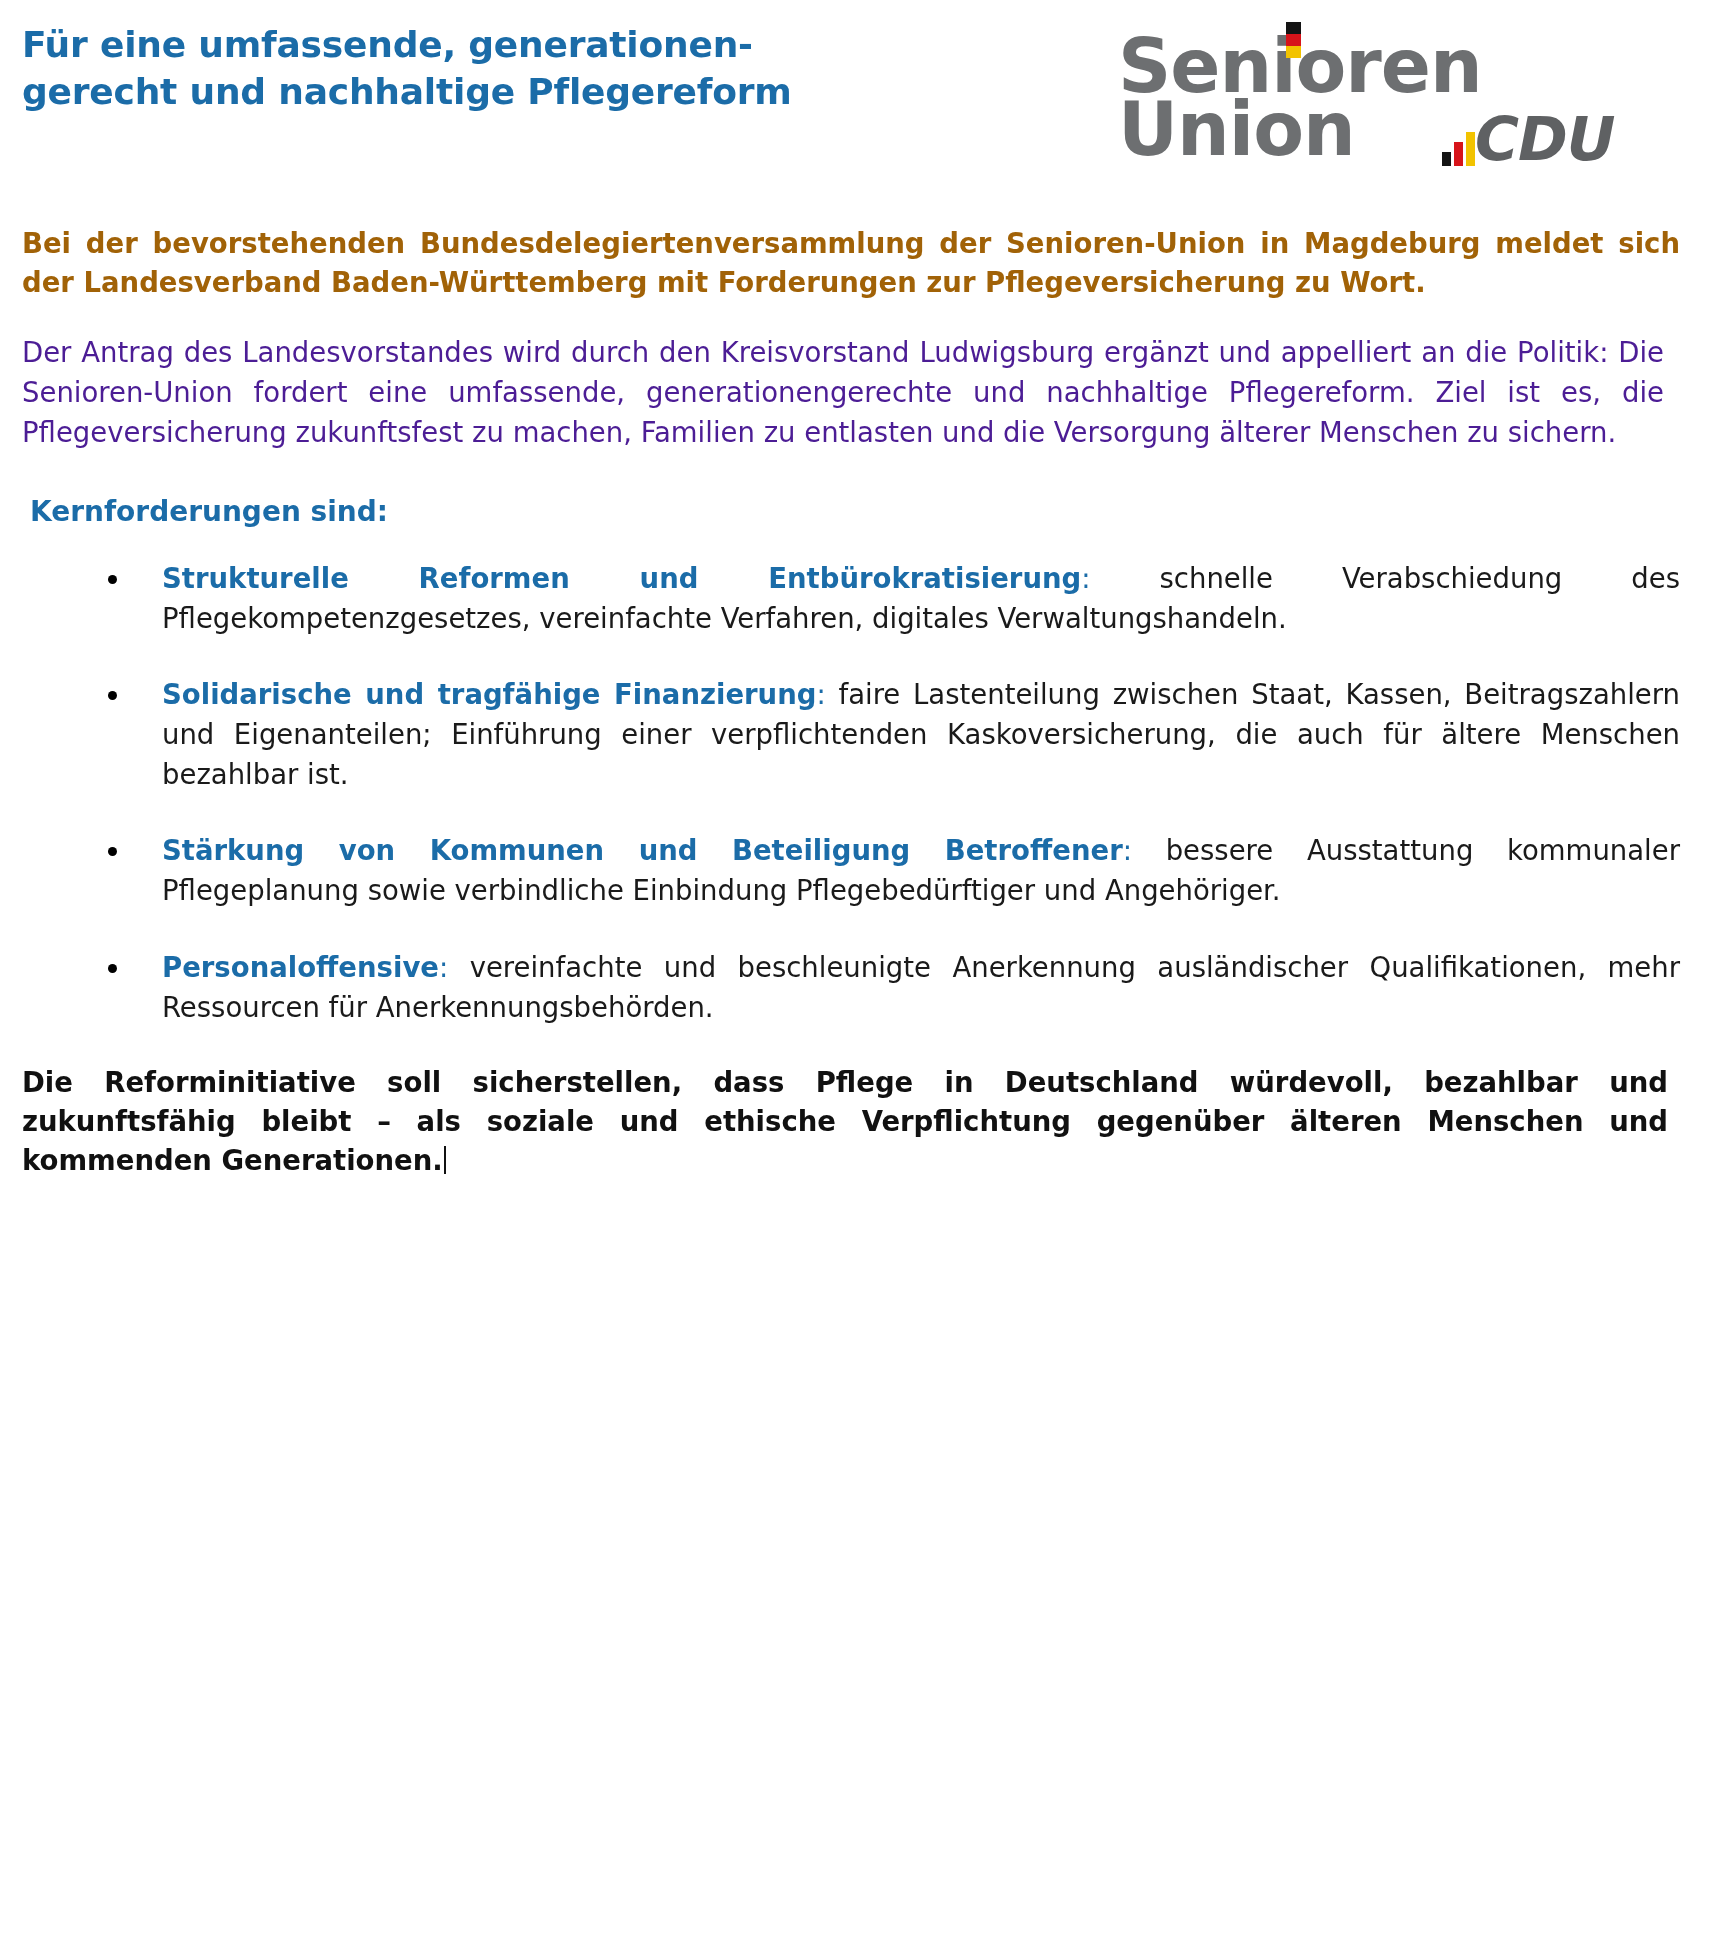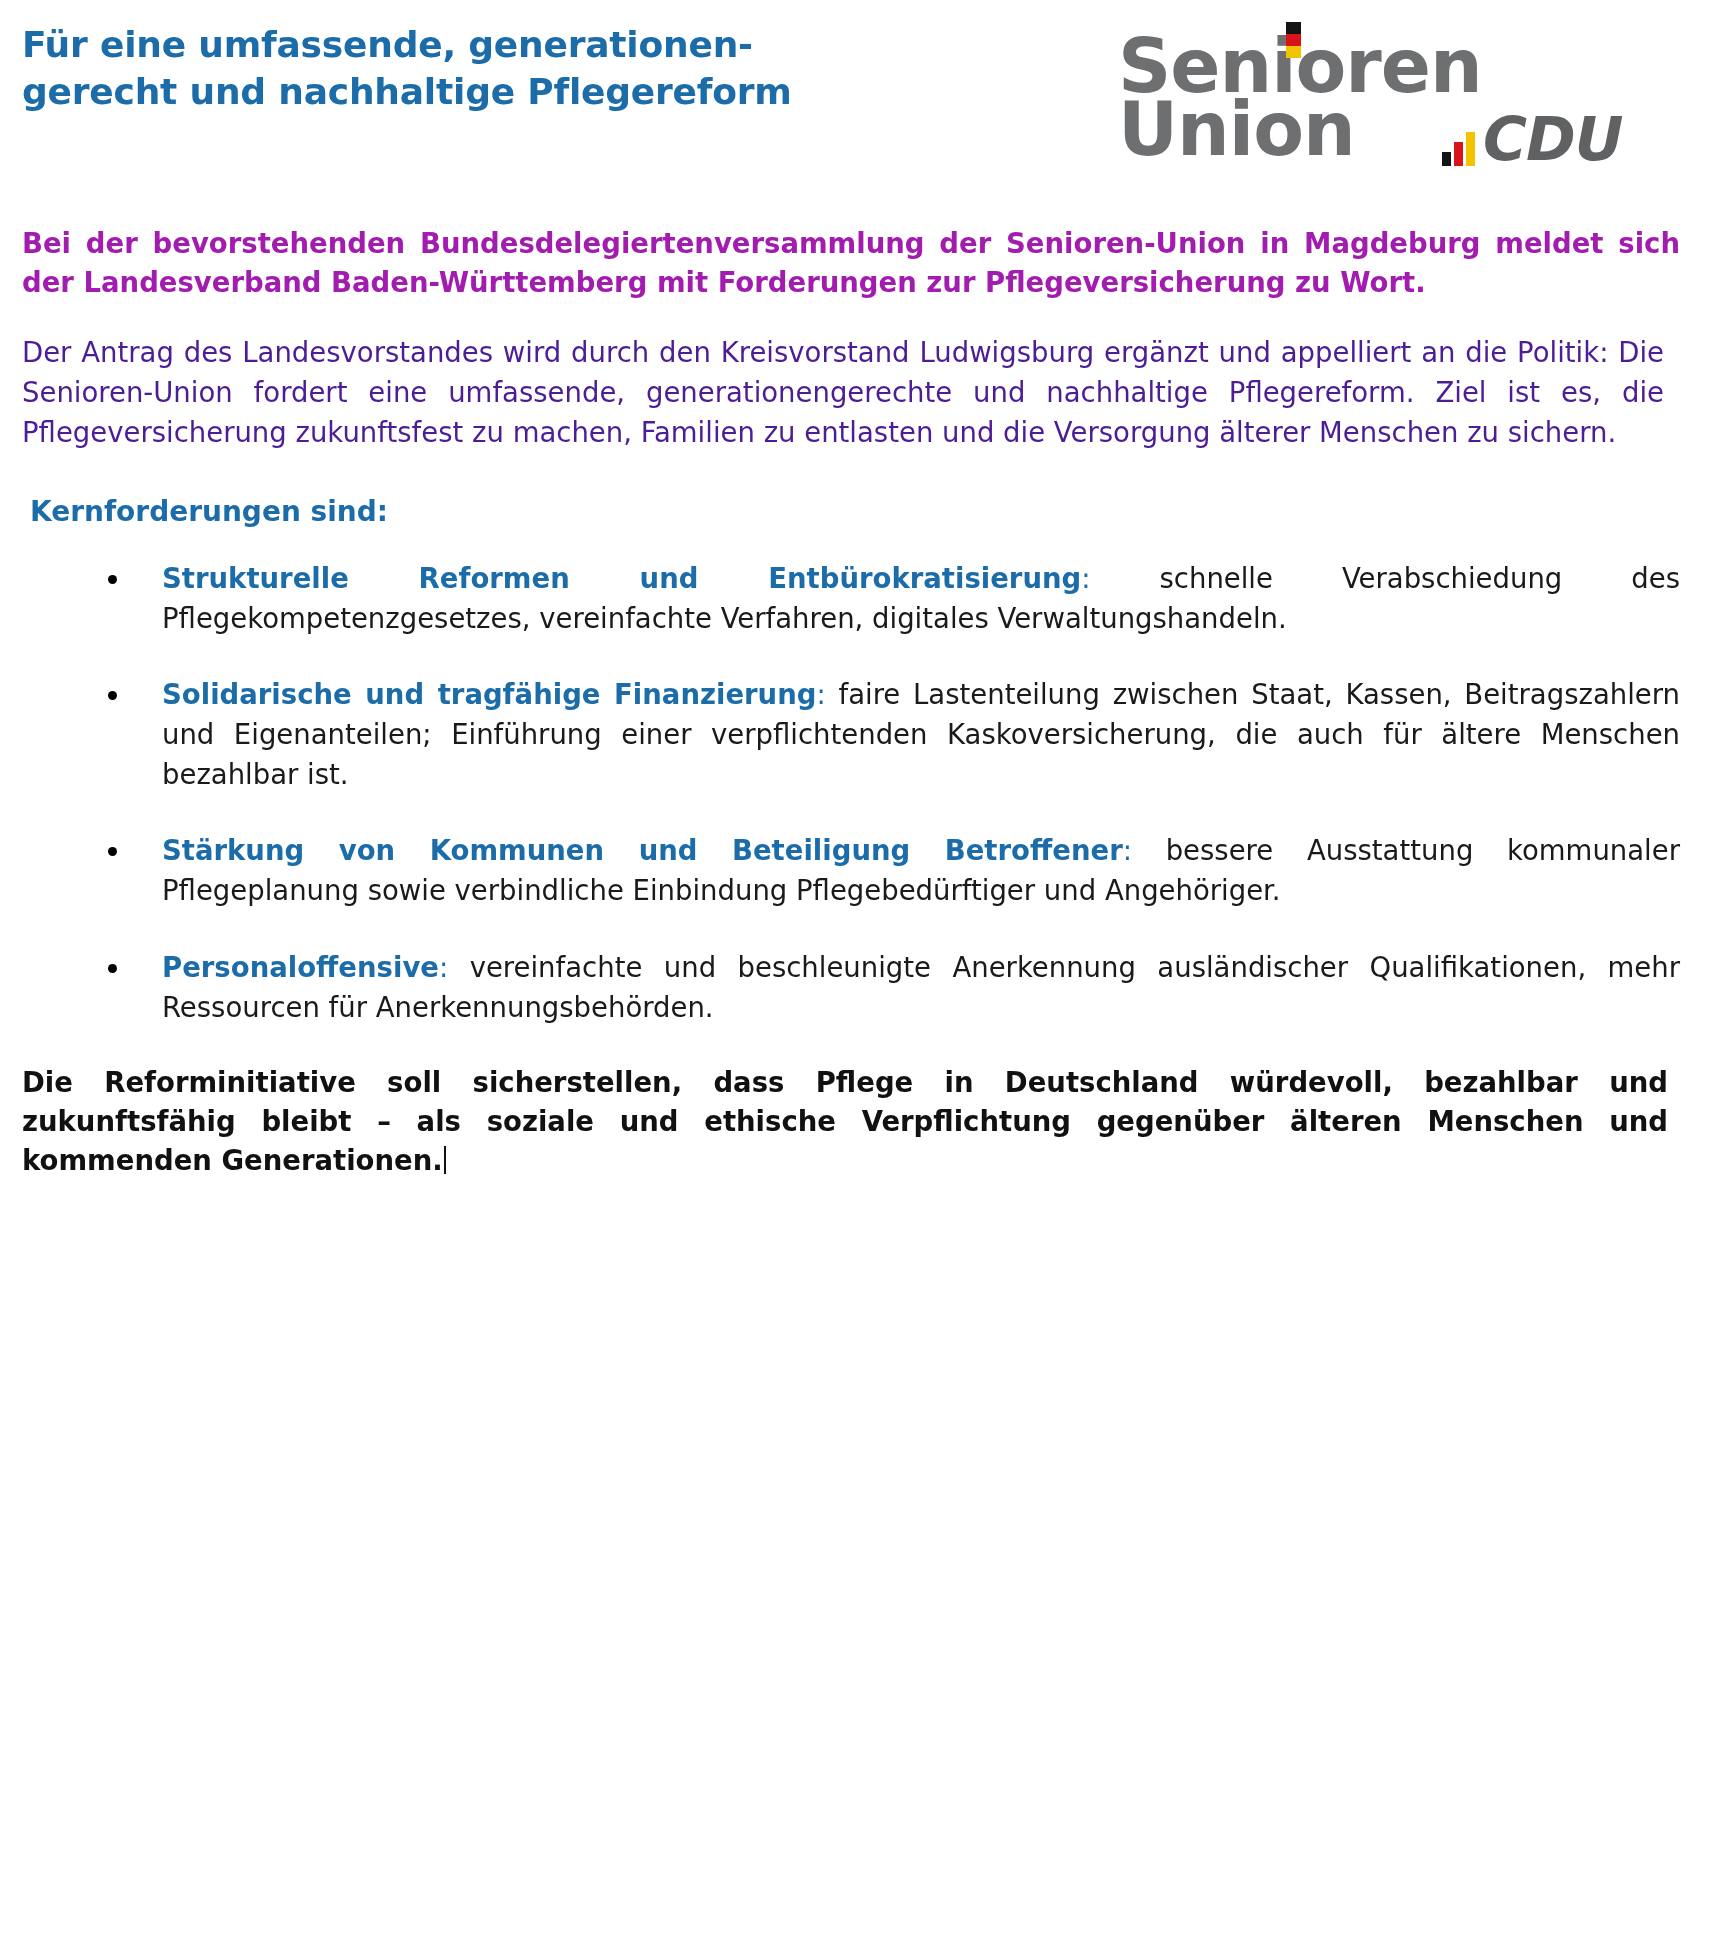--- a/index.html
+++ b/index.html
@@ -76,21 +76,20 @@
     height: 36px;
     background: linear-gradient(to bottom, #141414 0 33.3%, #d7141a 33.3% 66.6%, #f2c300 66.6% 100%);
   }
   .cdu-block {
     position: absolute;
     top: 88px;
     left: 330px;
     height: 62px;
     display: flex;
     align-items: flex-end;
-    gap: 8px;
     text-align: right;
   }
   .cdu-bars {
     display: flex;
     align-items: flex-end;
     gap: 3px;
     height: 34px;
   }
   .cdu-bars i {
     display: block;
@@ -108,21 +107,21 @@
     color: #5f6163;
     letter-spacing: -1px;
   }
 
   
   .lead {
     font-size: 27.5px;
     font-weight: bold;
     line-height: 1.42;
     text-align: justify;
-    color: #a21caf;
+    color: #a16207;
     margin: 18px 0 0 0;
     max-width: 1660px;
   }
   .para {
     font-size: 27.5px;
     line-height: 1.46;
     text-align: justify;
     color: #4c1d95;
     margin: 30px 16px 0 0;
     max-width: 1660px;

